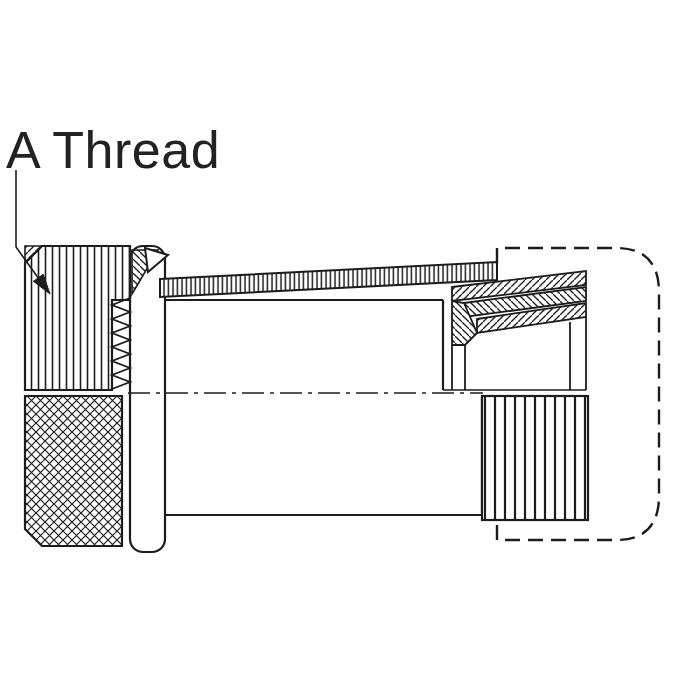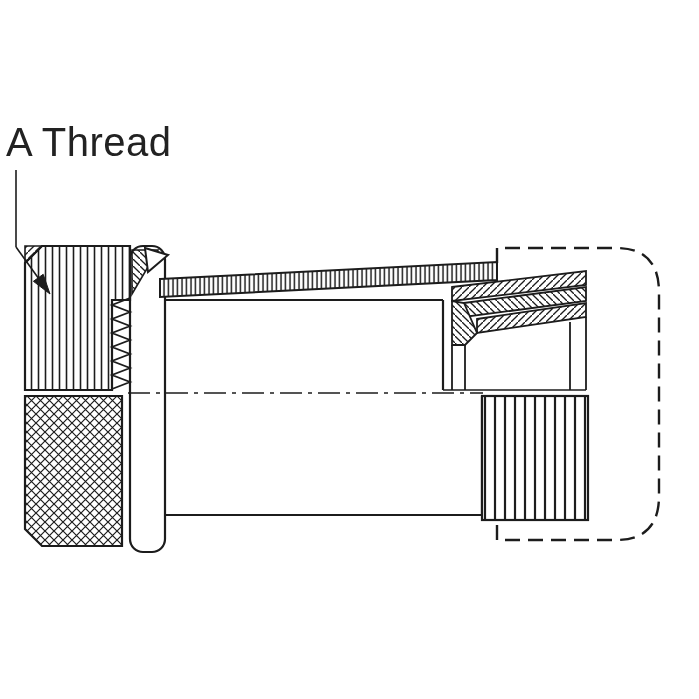--- a/index.html
+++ b/index.html
@@ -12,21 +12,21 @@
     width: 699px;
     height: 699px;
     background: #ffffff;
     overflow: hidden;
     font-family: "Liberation Sans", sans-serif;
   }
   .callout-label {
     position: absolute;
     left: 6px;
     top: 120px;
-    font-size: 40px;
+    font-size: 52px;
     font-weight: 400;
     color: #222222;
     letter-spacing: 0.5px;
     white-space: nowrap;
     user-select: none;
   }
   svg { display: block; }
 </style>
 </head>
 <body>

